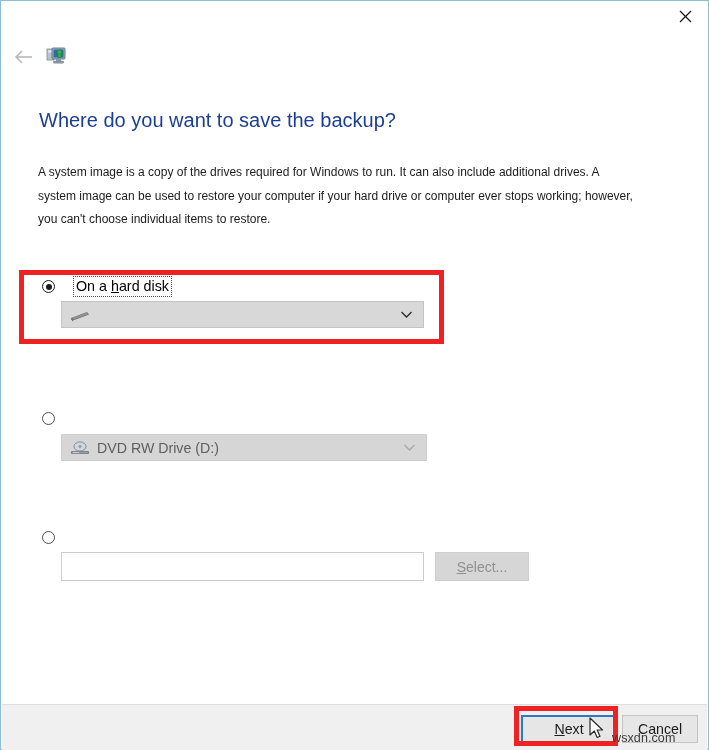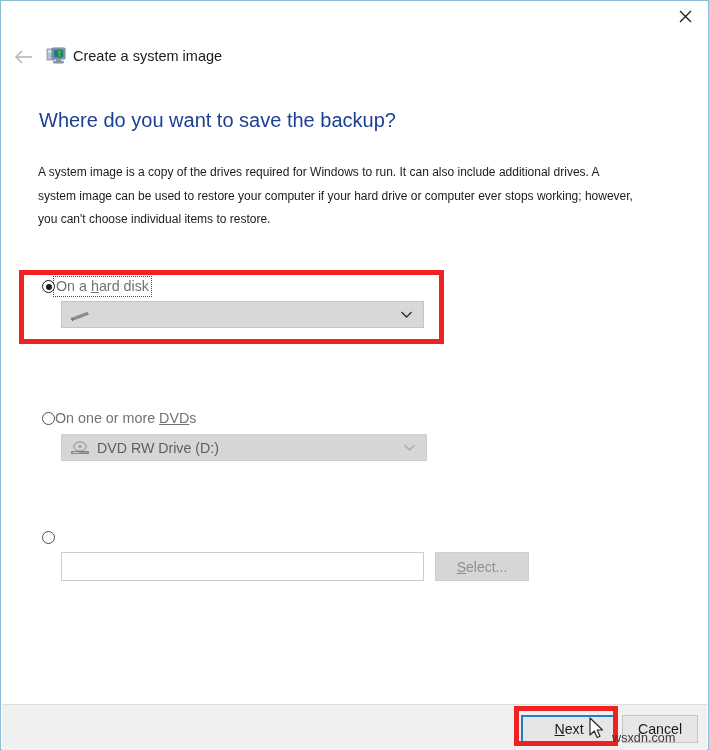--- a/index.html
+++ b/index.html
@@ -118,23 +118,23 @@
   .radio.checked { border: 1px solid #1b1b1b; }
   .radio.checked::after {
     content: "";
     position: absolute;
     left: 2.5px; top: 2.5px;
     width: 6px; height: 6px;
     border-radius: 50%;
     background: #1b1b1b;
   }
   .radio-label {
-    margin-left: 0;
+    margin-left: 20px;
     font-size: 14.3px;
-    color: #737373;
+    color: #000000;
     line-height: 17px;
   }
   .radio-label.focused {
     outline: 1px dotted #4a4a4a;
     outline-offset: 1px;
     padding: 0 1px;
   }
   .acc { text-decoration: underline; }
 
   
@@ -283,21 +283,20 @@
         <rect x="6" y="3" width="13" height="11" rx="1" fill="#8fa7bb" stroke="#5d7governance" stroke-width="0"></rect>
         <rect x="6" y="3" width="13" height="11" rx="1" fill="#9ab0c2" stroke="#5f7282" stroke-width="0.9"></rect>
         <rect x="7.5" y="4.5" width="10" height="8" fill="#2f6fa8"></rect>
         <rect x="10" y="14" width="5" height="2.5" fill="#8b9aa7"></rect>
         <rect x="7.5" y="16.3" width="10" height="1.8" rx="0.6" fill="#9aa8b4" stroke="#67737e" stroke-width="0.7"></rect>
 
         <polygon points="13.5,4.2 17,8 15,8 15,12.5 12,12.5 12,8 10,8" fill="#35b44a" stroke="#1f7d30" stroke-width="0.7"></polygon>
       </svg>
     </div>
 
-    <div class="app-title">Create a system image</div>
   </div>
 
   <div class="page-heading">Where do you want to save the backup?</div>
 
   <div class="description">A system image is a copy of the drives required for Windows to run. It can also include additional drives. A system image can be used to restore your computer if your hard drive or computer ever stops working; however, you can't choose individual items to restore.</div>
 
   <div class="option-group" style="left:0; top:0;">
     <div class="radio-line" style="left:41px; top:276px;">
       <span class="radio checked"></span>
       <span class="radio-label focused"><span>On a </span><span class="acc">h</span><span>ard disk</span></span>
@@ -317,21 +316,20 @@
         </svg>
       </span>
     </div>
   </div>
 
   <div class="redbox" style="left:18px; top:269px; width:425px; height:74px;"></div>
 
   <div class="option-group" style="left:0; top:0;">
     <div class="radio-line" style="left:41px; top:408px;">
       <span class="radio"></span>
-      <span class="radio-label"><span>On one or more </span><span class="acc">DVD</span><span>s</span></span>
     </div>
 
     <div class="combo disabled" style="left:60px; top:433px; width:366px; height:27px;">
       <span class="combo-icon">
         <svg width="22" height="16" viewBox="0 0 22 16">
           <ellipse cx="11" cy="6.5" rx="6" ry="4.6" fill="#cfd6dc" stroke="#7d858c" stroke-width="0.9"></ellipse>
           <ellipse cx="11" cy="6.5" rx="1.6" ry="1.2" fill="#8d959c"></ellipse>
           <path d="M2.5 11.5 L19.5 11.5 L19.5 13.5 L2.5 13.5 Z" fill="#9aa0a6" stroke="#6e757b" stroke-width="0.8"></path>
           <rect x="4" y="12.2" width="6" height="0.9" fill="#d9dde1"></rect>
         </svg>

